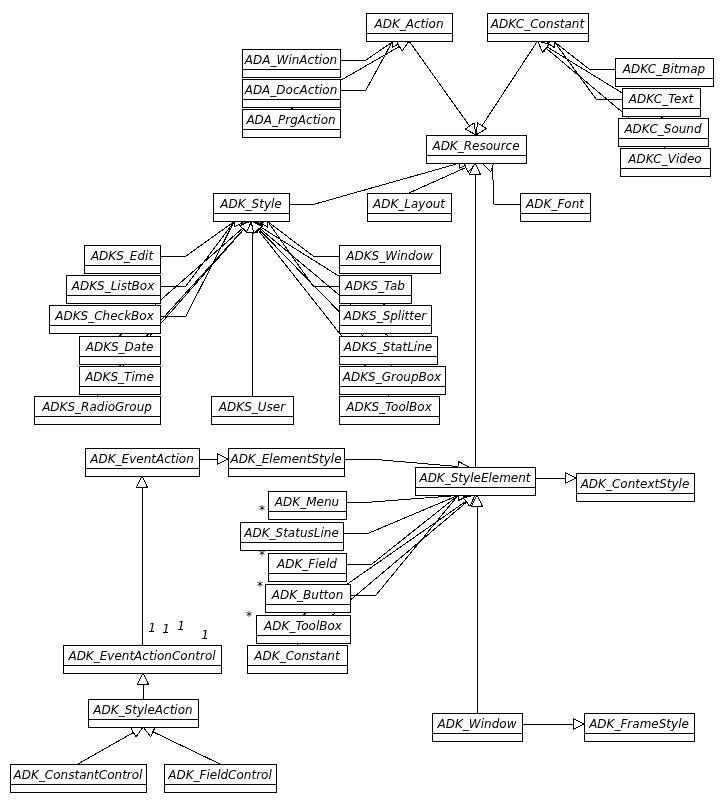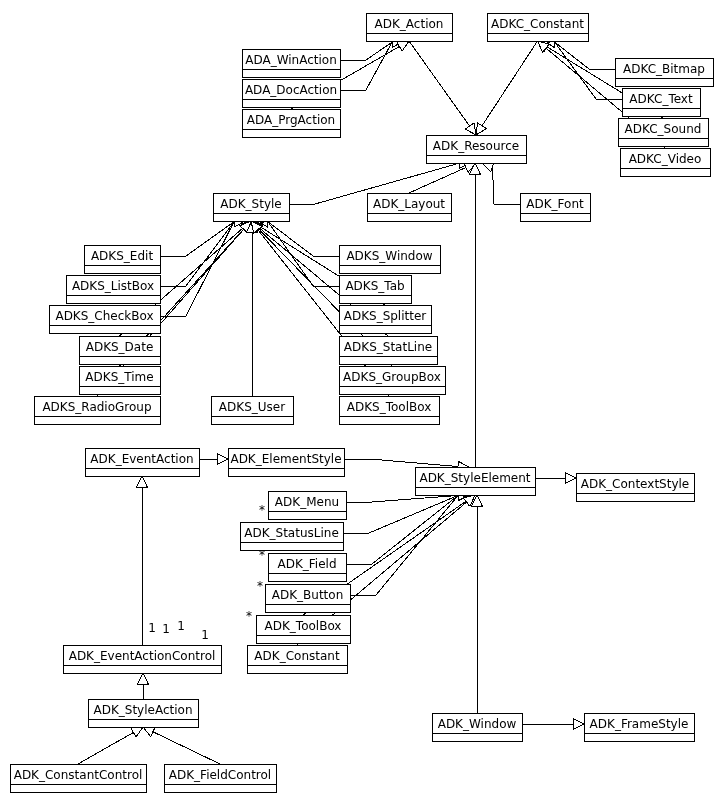--- a/index.html
+++ b/index.html
@@ -12,20 +12,21 @@
     width: 720px;
     height: 805px;
     font-family: "DejaVu Sans", sans-serif;
     overflow: hidden;
   }
   #diagram-root {
     position: relative;
     width: 720px;
     height: 805px;
     background: #e5e5e5;
+    font-style: italic;
   }
   svg#uml-canvas {
     display: block;
     width: 720px;
     height: 805px;
     background: #ffffff;
     shape-rendering: crispEdges;
   }
   .cls-box rect {
     fill: #ffffff;

